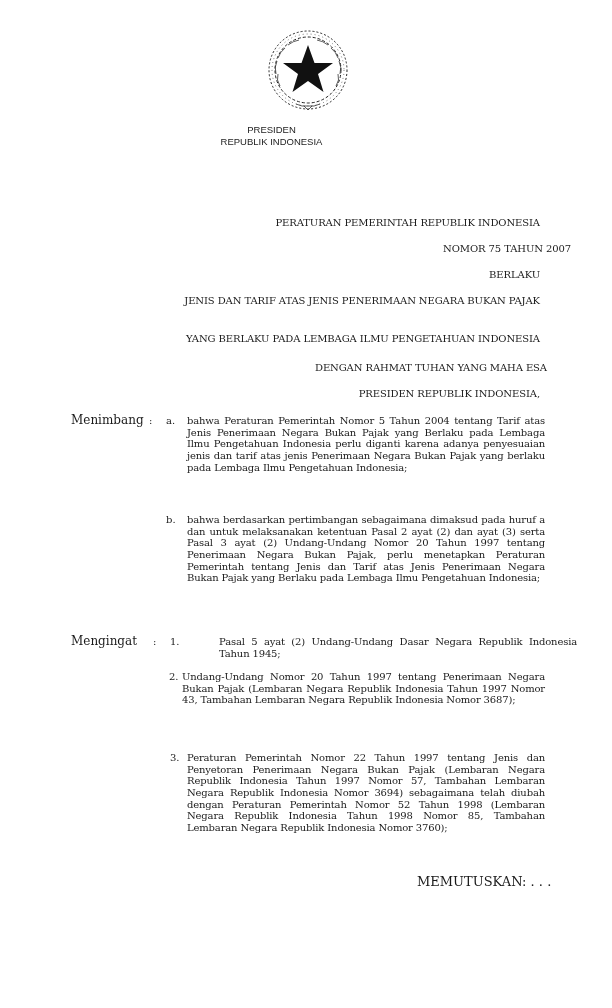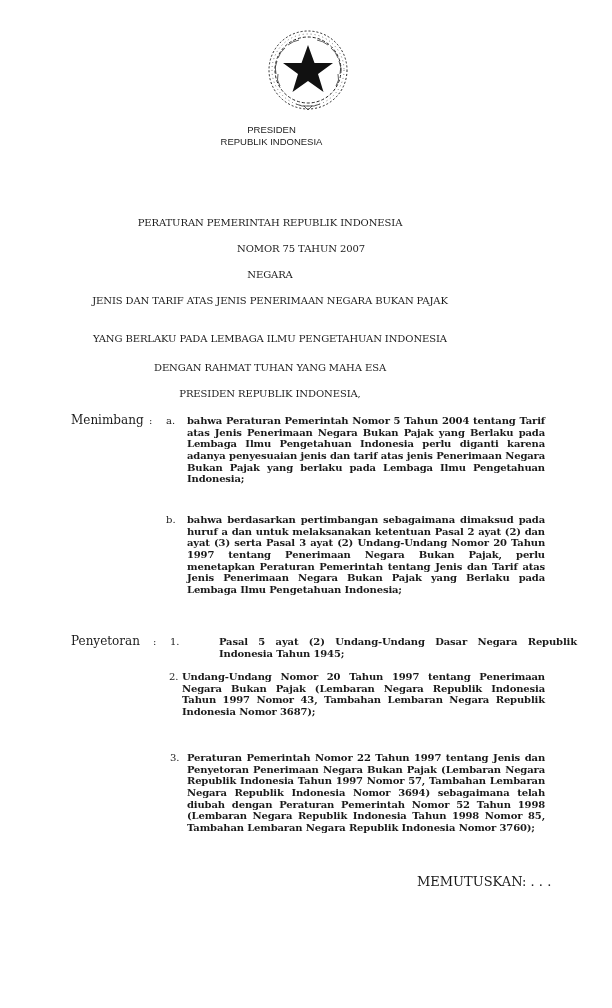--- a/index.html
+++ b/index.html
@@ -9,30 +9,29 @@
       color: #1a1a1a;
     }
     .abs { position: absolute; }
     .emblem { left: 266px; top: 28px; width: 84px; height: 84px; }
     .head-label {
       left: 0; width: 543px; text-align: center;
       font-family: "Liberation Sans", "DejaVu Sans", sans-serif;
       font-size: 9.5px; line-height: 12px; color: #222;
     }
     .title-line {
-      left: 0; width: 540px; text-align: center;
+      left: 0; width: 540px; text-align: right;
       font-size: 10px; line-height: 12px; letter-spacing: -0.1px;
     }
     .label { font-size: 12px; line-height: 11.6px; }
     .colon { font-size: 10px; line-height: 11.6px; }
     .marker { font-size: 10px; line-height: 11.6px; }
     .para {
       font-size: 10px; line-height: 11.65px; text-align: justify;
       letter-spacing: -0.15px;
-      font-weight: bold;
     }
     .para.last-left { text-align-last: left; }
     .closing { font-size: 13px; line-height: 12px; }
   </style>
 </head>
 <body>
 
 <div class="abs emblem">
   <svg width="84" height="84" viewBox="0 0 84 84">
     <g fill="none" stroke="#222" stroke-width="1">
@@ -54,37 +53,37 @@
     </g>
     <polygon points="42,17 48.5,35 67,35 52,46 57.5,64 42,53 26.5,64 32,46 17,35 35.5,35" fill="#111"></polygon>
   </svg>
 </div>
 
 <div class="abs head-label" style="top:124px;">PRESIDEN</div>
 <div class="abs head-label" style="top:136px;">REPUBLIK INDONESIA</div>
 
 <div class="abs title-line" style="top:217px;">PERATURAN PEMERINTAH REPUBLIK INDONESIA</div>
 <div class="abs title-line" style="top:243px;margin-left:31px;">NOMOR  75 TAHUN 2007</div>
-<div class="abs title-line" style="top:269px;">NEGARA</div>
+<div class="abs title-line" style="top:269px;">BERLAKU</div>
 <div class="abs title-line" style="top:295px;">JENIS DAN TARIF ATAS JENIS PENERIMAAN NEGARA BUKAN PAJAK</div>
 <div class="abs title-line" style="top:321px;margin-top:12px;">YANG BERLAKU PADA LEMBAGA ILMU PENGETAHUAN INDONESIA</div>
 
-<div class="abs title-line" style="top:362px;">DENGAN RAHMAT TUHAN YANG MAHA ESA</div>
+<div class="abs title-line" style="top:362px;padding-left:7px;">DENGAN RAHMAT TUHAN YANG MAHA ESA</div>
 <div class="abs title-line" style="top:388px;">PRESIDEN REPUBLIK INDONESIA,</div>
 
 <div class="abs label" style="left:71px; top:415px;">Menimbang</div>
 <div class="abs colon" style="left:149px; top:415px;">:</div>
 
 <div class="abs marker" style="left:166px; top:415px;">a.</div>
 <div class="abs para last-left" style="left:187px; top:415px; width:358px;">bahwa Peraturan Pemerintah Nomor 5 Tahun 2004 tentang Tarif atas Jenis Penerimaan Negara Bukan Pajak yang Berlaku pada Lembaga Ilmu Pengetahuan Indonesia perlu diganti karena adanya penyesuaian jenis dan tarif atas jenis Penerimaan Negara Bukan Pajak yang berlaku pada Lembaga Ilmu Pengetahuan Indonesia;</div>
 
 <div class="abs marker" style="left:166px; top:514px;">b.</div>
 <div class="abs para last-left" style="left:187px; top:514px; width:358px;">bahwa berdasarkan pertimbangan sebagaimana dimaksud pada huruf a dan untuk melaksanakan ketentuan Pasal 2 ayat (2) dan ayat (3) serta Pasal 3 ayat (2) Undang-Undang Nomor 20 Tahun 1997  tentang Penerimaan Negara Bukan Pajak, perlu menetapkan Peraturan Pemerintah tentang Jenis dan Tarif atas Jenis Penerimaan Negara Bukan Pajak yang Berlaku pada Lembaga Ilmu Pengetahuan Indonesia;</div>
 
-<div class="abs label" style="left:71px; top:636px;">Penyetoran</div>
+<div class="abs label" style="left:71px; top:636px;">Mengingat</div>
 <div class="abs colon" style="left:153px; top:636px;">:</div>
 
 <div class="abs marker" style="left:170px; top:636px;">1.</div>
 <div class="abs para last-left" style="left:187px; top:636px; width:358px;margin-left:32px;">Pasal 5 ayat (2) Undang-Undang Dasar Negara Republik Indonesia Tahun 1945;</div>
 
 <div class="abs marker" style="left:169px; top:671px;">2.</div>
 <div class="abs para last-left" style="left:182px; top:671px; width:363px; text-indent:0;">Undang-Undang Nomor 20 Tahun 1997 tentang Penerimaan Negara Bukan Pajak (Lembaran Negara Republik Indonesia Tahun 1997 Nomor 43, Tambahan Lembaran Negara Republik Indonesia Nomor 3687);</div>
 
 <div class="abs marker" style="left:170px; top:752px;">3.</div>
 <div class="abs para last-left" style="left:187px; top:752px; width:358px;">Peraturan Pemerintah Nomor 22 Tahun 1997 tentang Jenis dan Penyetoran Penerimaan Negara Bukan Pajak (Lembaran Negara Republik Indonesia Tahun 1997 Nomor 57, Tambahan Lembaran Negara Republik Indonesia Nomor 3694) sebagaimana telah diubah dengan Peraturan Pemerintah Nomor 52 Tahun 1998 (Lembaran Negara Republik Indonesia Tahun 1998 Nomor 85, Tambahan Lembaran Negara Republik Indonesia Nomor 3760);</div>

